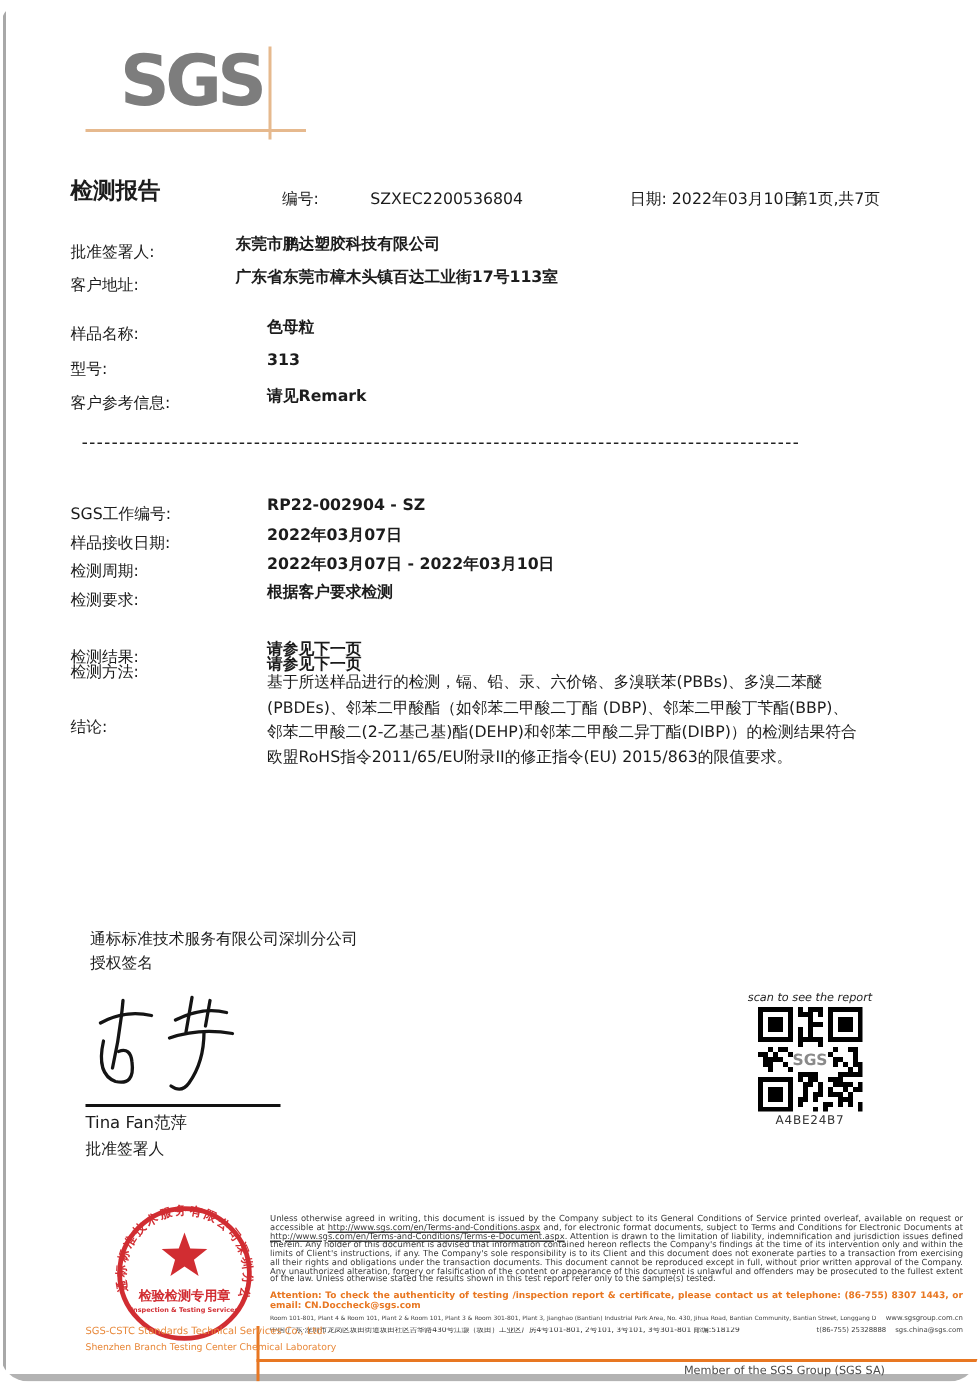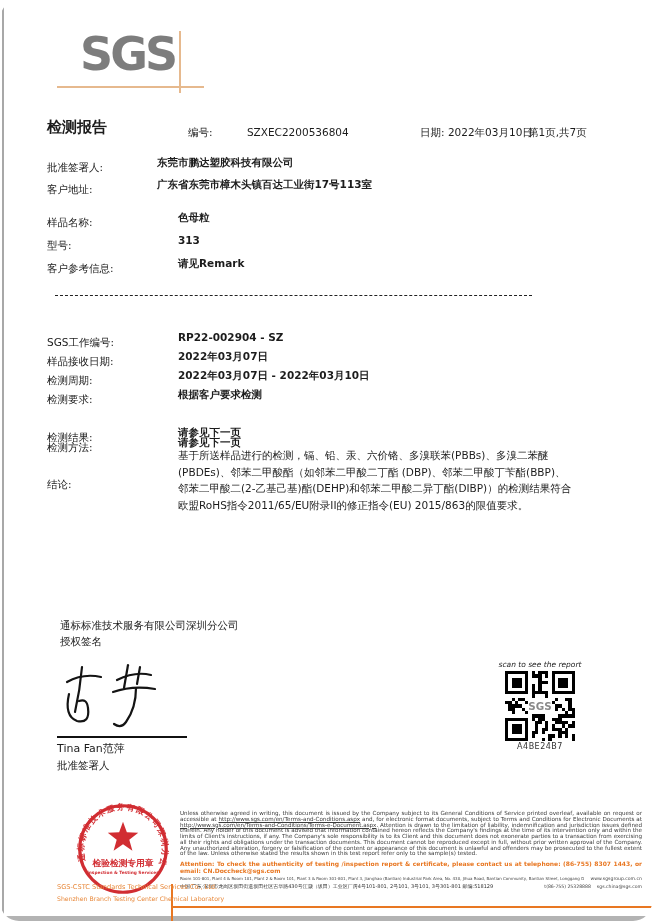--- a/index.html
+++ b/index.html
@@ -302,14 +302,15 @@
       <span class="addr-right">www.sgsgroup.com.cn</span>
     </div>
     <div class="addr-row">
       <span class="addr-cn">中国·广东·深圳市龙岗区坂田街道坂田社区吉华路430号江灏（坂田）工业区厂房4号101-801, 2号101, 3号101, 3号301-801 邮编:518129</span>
       <span class="addr-right">t(86-755) 25328888</span>
       <span class="addr-right">sgs.china@sgs.com</span>
     </div>
   </div>
   <div class="abs foot-vline"></div>
   <div class="abs foot-hline"></div>
+  <div class="abs member">Member of the SGS Group (SGS SA)</div>
 
 </div>
 
 </body></html>

